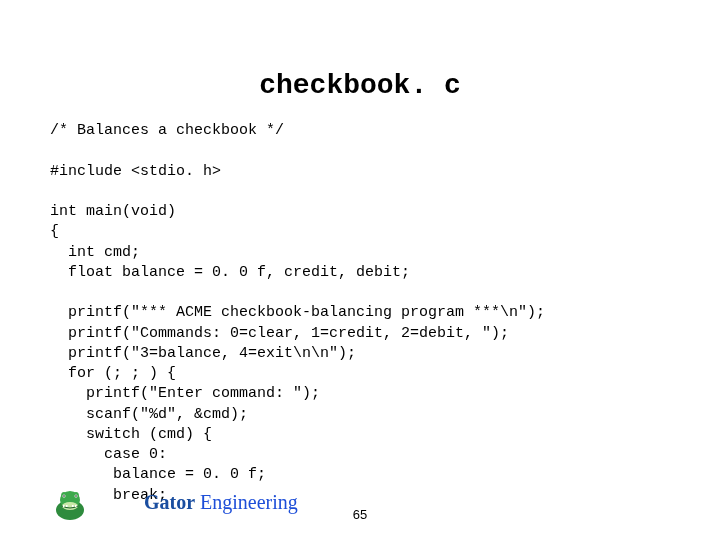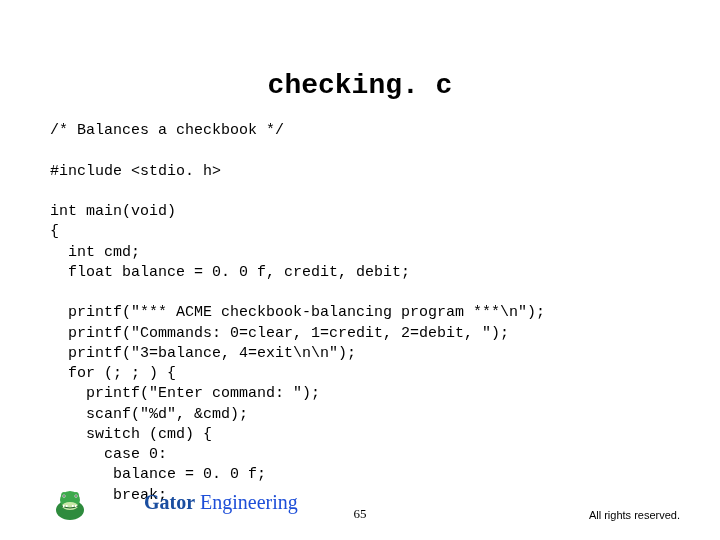--- a/index.html
+++ b/index.html
@@ -44,21 +44,21 @@
     align-items: center;
     gap: 6px;
   }
   .gator-text {
     font-family: "Times New Roman", serif;
     font-size: 20px;
   }
   .gator { color: #1a4ea0; font-weight: bold; margin-left: 48px; }
   .eng { color: #1d4ed8; }
   .page-num {
-    font-family: Liberation Serif, serif;
+    font-family: Liberation Sans, sans-serif;
     font-size: 13px;
     position: absolute;
     left: 50%;
     transform: translateX(-50%);
     bottom: 18px;
   }
   .copyright {
     font-family: Arial, sans-serif;
     font-size: 11px;
     text-align: left;
@@ -69,21 +69,21 @@
     width: 40px;
     height: 40px;
     position: relative;
   }
   .gator-icon svg { width: 100%; height: 100%; }
 </style>
 </head>
 <body>
 
 <div class="slide">
-  <h1 class="title">checking. c</h1>
+  <h1 class="title">checkbook. c</h1>
   <div class="code">/* Balances a checkbook */
 
 #include &lt;stdio. h&gt;
 
 int main(void)
 {
   int cmd;
   float balance = 0. 0 f, credit, debit;
 
   printf("*** ACME checkbook-balancing program ***\n");
@@ -115,17 +115,16 @@
           <rect x="16" y="23" width="1.5" height="2" fill="#fff"></rect>
           <rect x="22" y="23" width="1.5" height="2" fill="#fff"></rect>
           <rect x="25" y="23" width="1.5" height="2" fill="#fff"></rect>
         </svg>
       </span>
       <span class="gator-text">
         <span class="gator">Gator</span><span class="eng"> Engineering</span>
       </span>
     </div>
     <div class="copyright">
-      <div>All rights reserved.</div>
     </div>
   </div>
   <div class="page-num">65</div>
 </div>
 
 </body></html>

